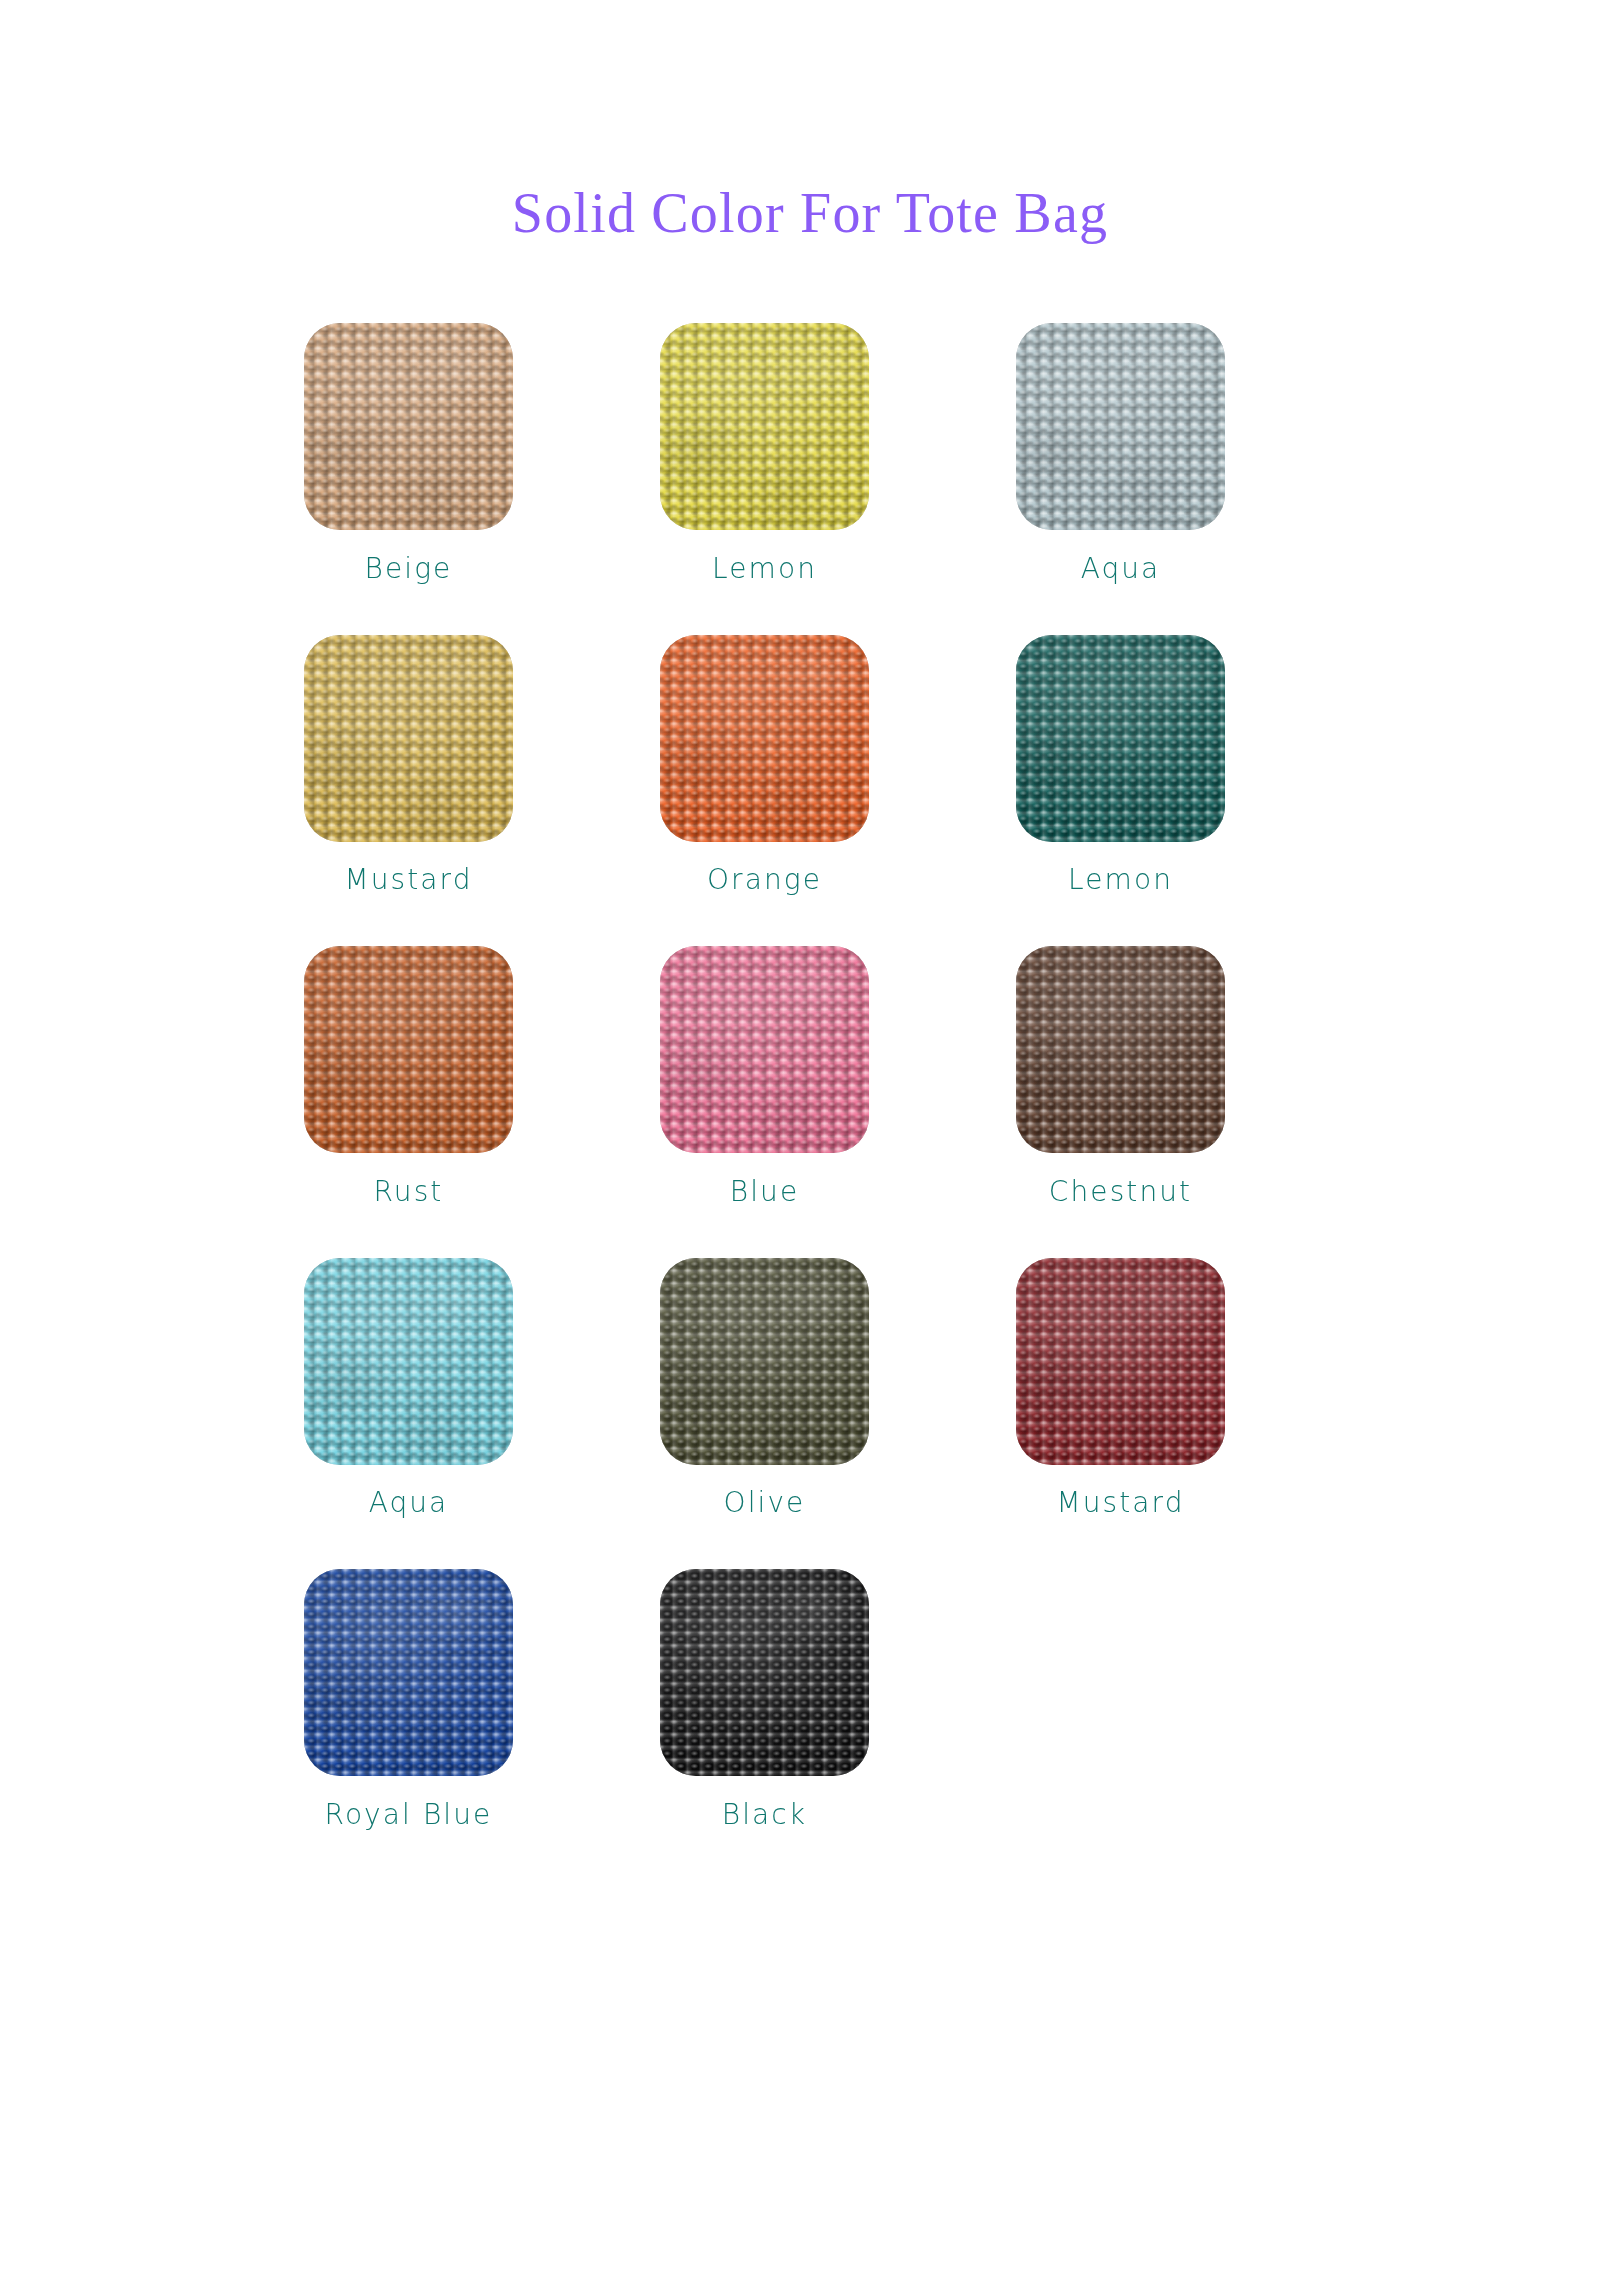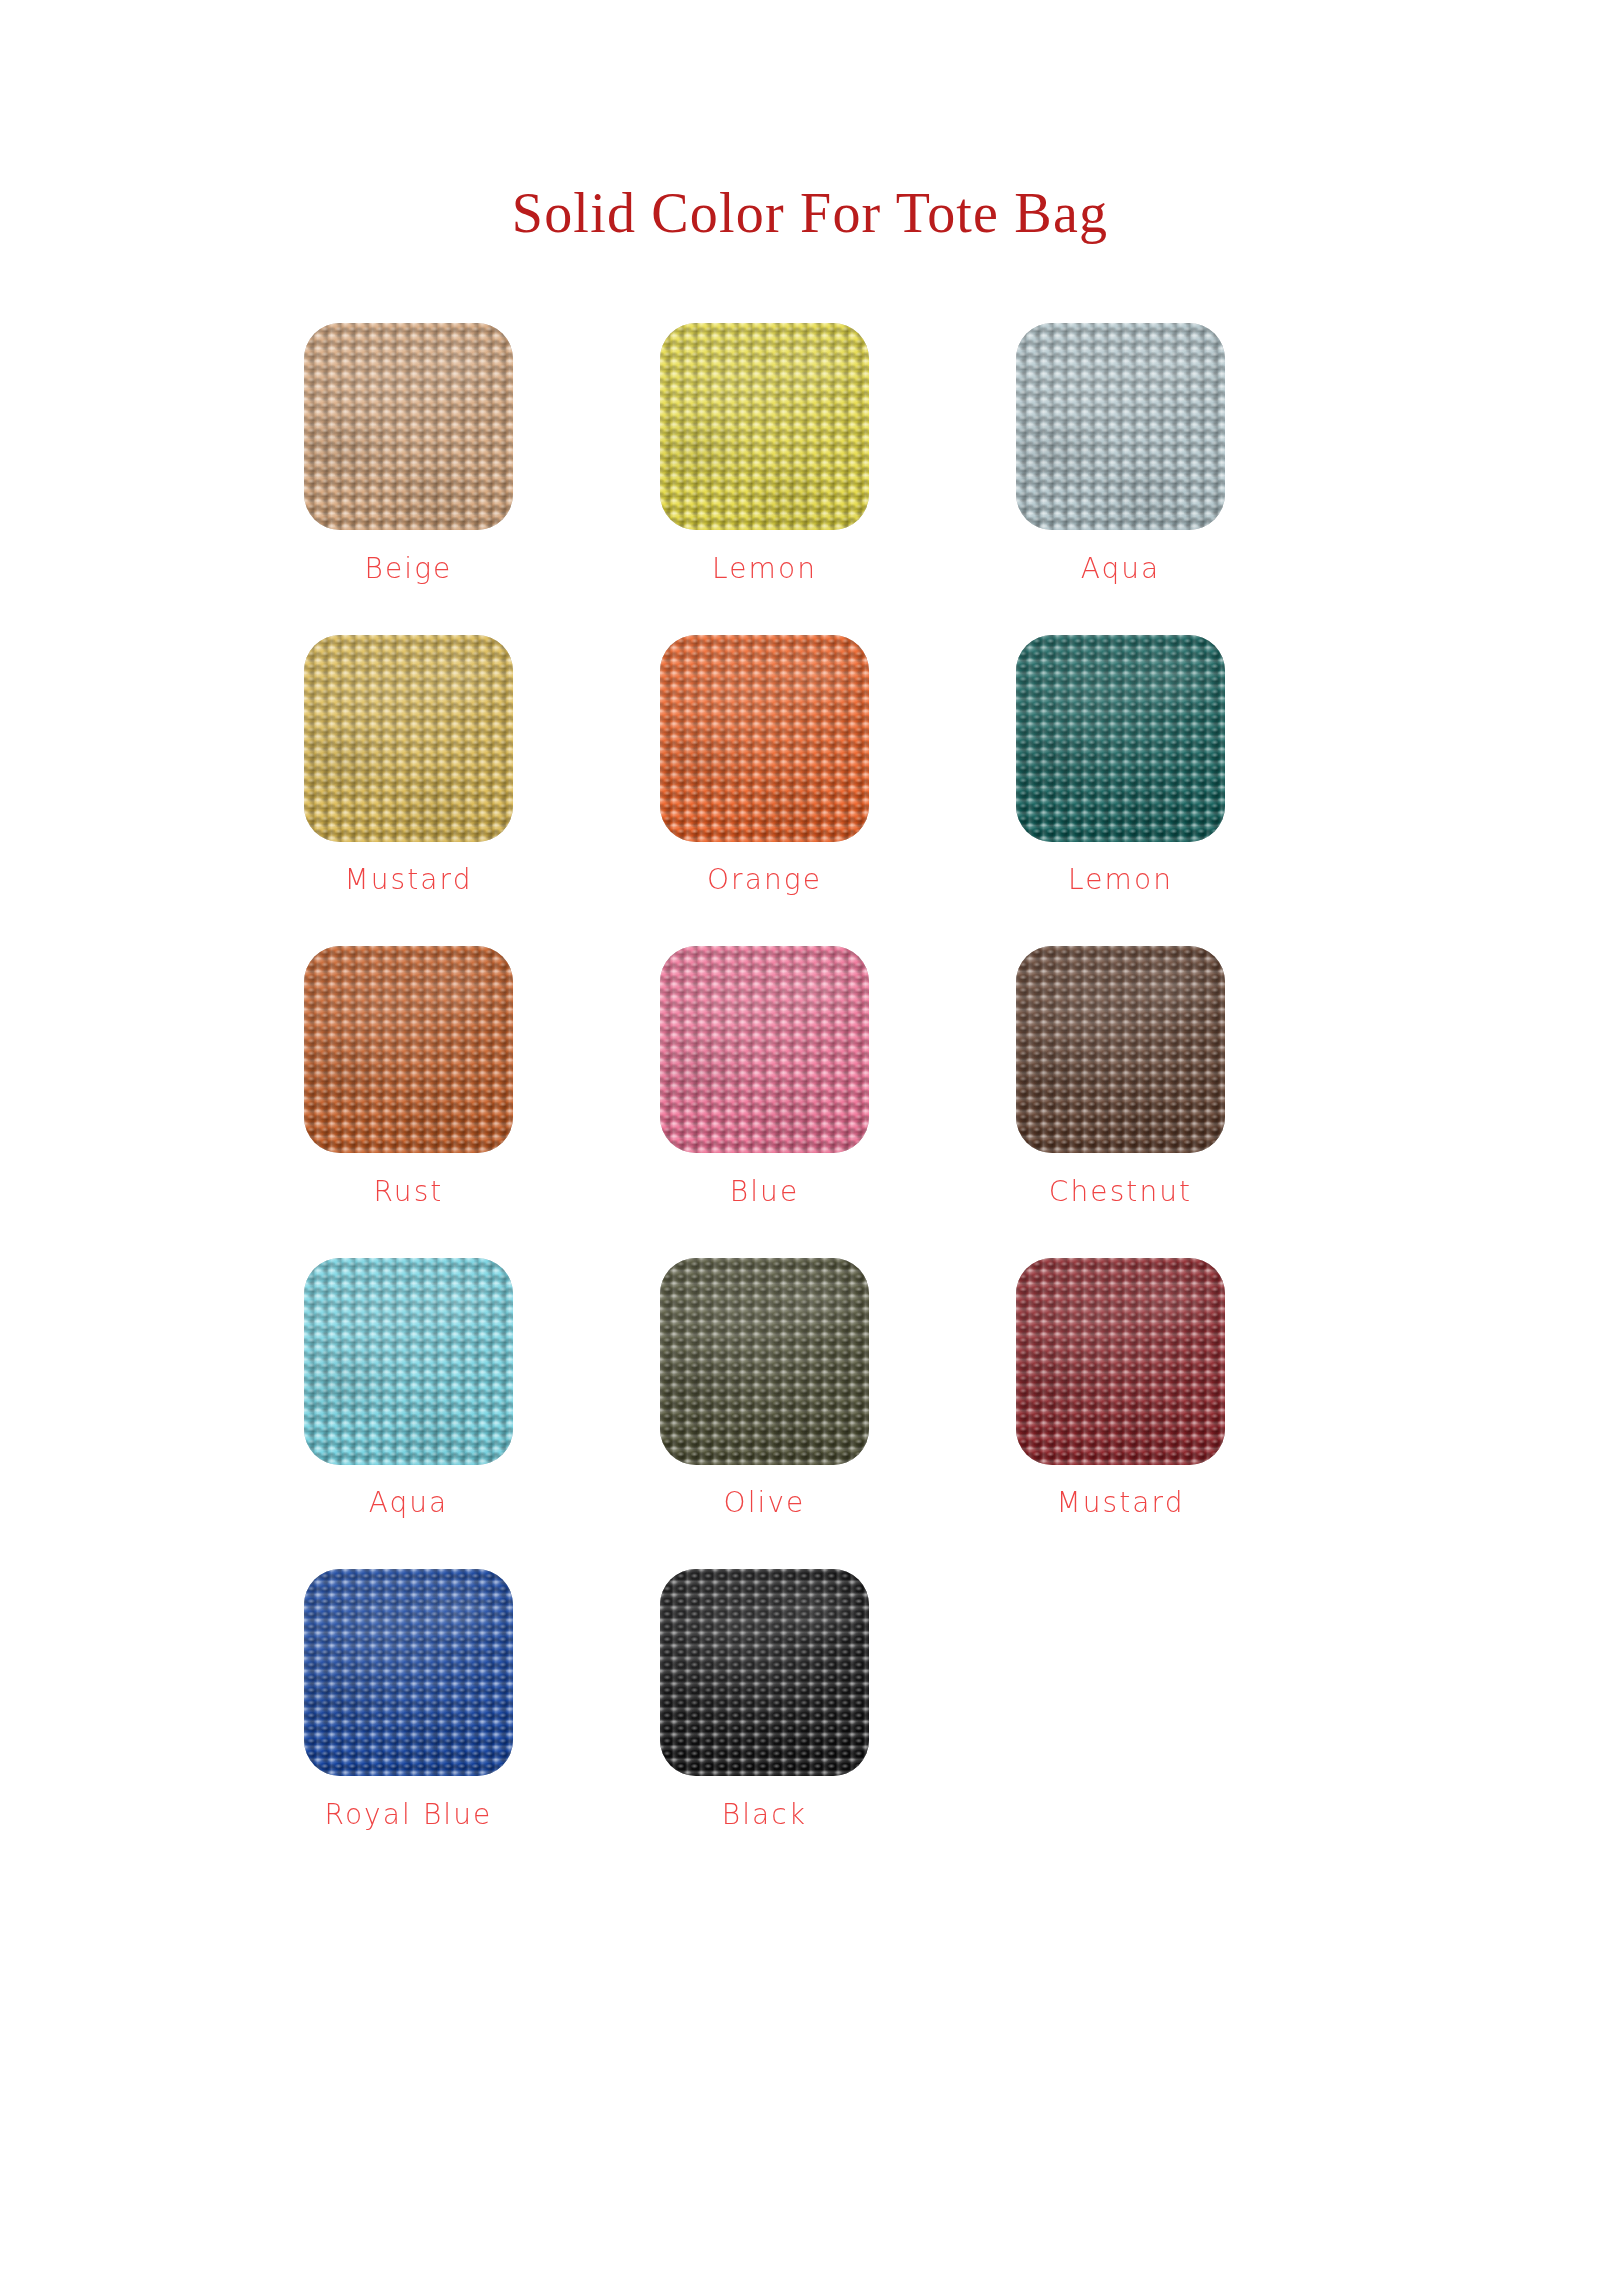--- a/index.html
+++ b/index.html
@@ -28,21 +28,21 @@
   .title {
     position: absolute;
     top: 145px;
     left: 0;
     width: 1620px;
     text-align: center;
     font-family: "Liberation Serif", "DejaVu Serif", serif;
     font-size: 56px;
     line-height: 61px;
     font-weight: 400;
-    color: #b91c1c;
+    color: #8b5cf6;
     letter-spacing: 1.2px;
     white-space: nowrap;
   }
 
   
   .swatch-grid {
     position: absolute;
     top: 323px;
     left: 304px;
     width: 1019px;
@@ -140,21 +140,21 @@
       radial-gradient(ellipse 38% 26% at 76% 20%, rgba(255,255,255,0.09), rgba(255,255,255,0) 70%),
       radial-gradient(ellipse 30% 34% at 62% 84%, rgba(0,0,0,0.05), rgba(0,0,0,0) 72%);
   }
 
   .swatch-label {
     margin-top: 21.6px;
     font-family: "DejaVu Sans", "Liberation Sans", sans-serif;
     font-size: 28px;
     line-height: 33px;
     font-weight: 300;
-    color: #ef4444;
+    color: #0f766e;
     letter-spacing: 2.1px;
     white-space: nowrap;
   }
 </style>
 </head>
 <body>
 
 <div class="page">
 
   <h1 class="title">Solid Color For Tote Bag</h1>

